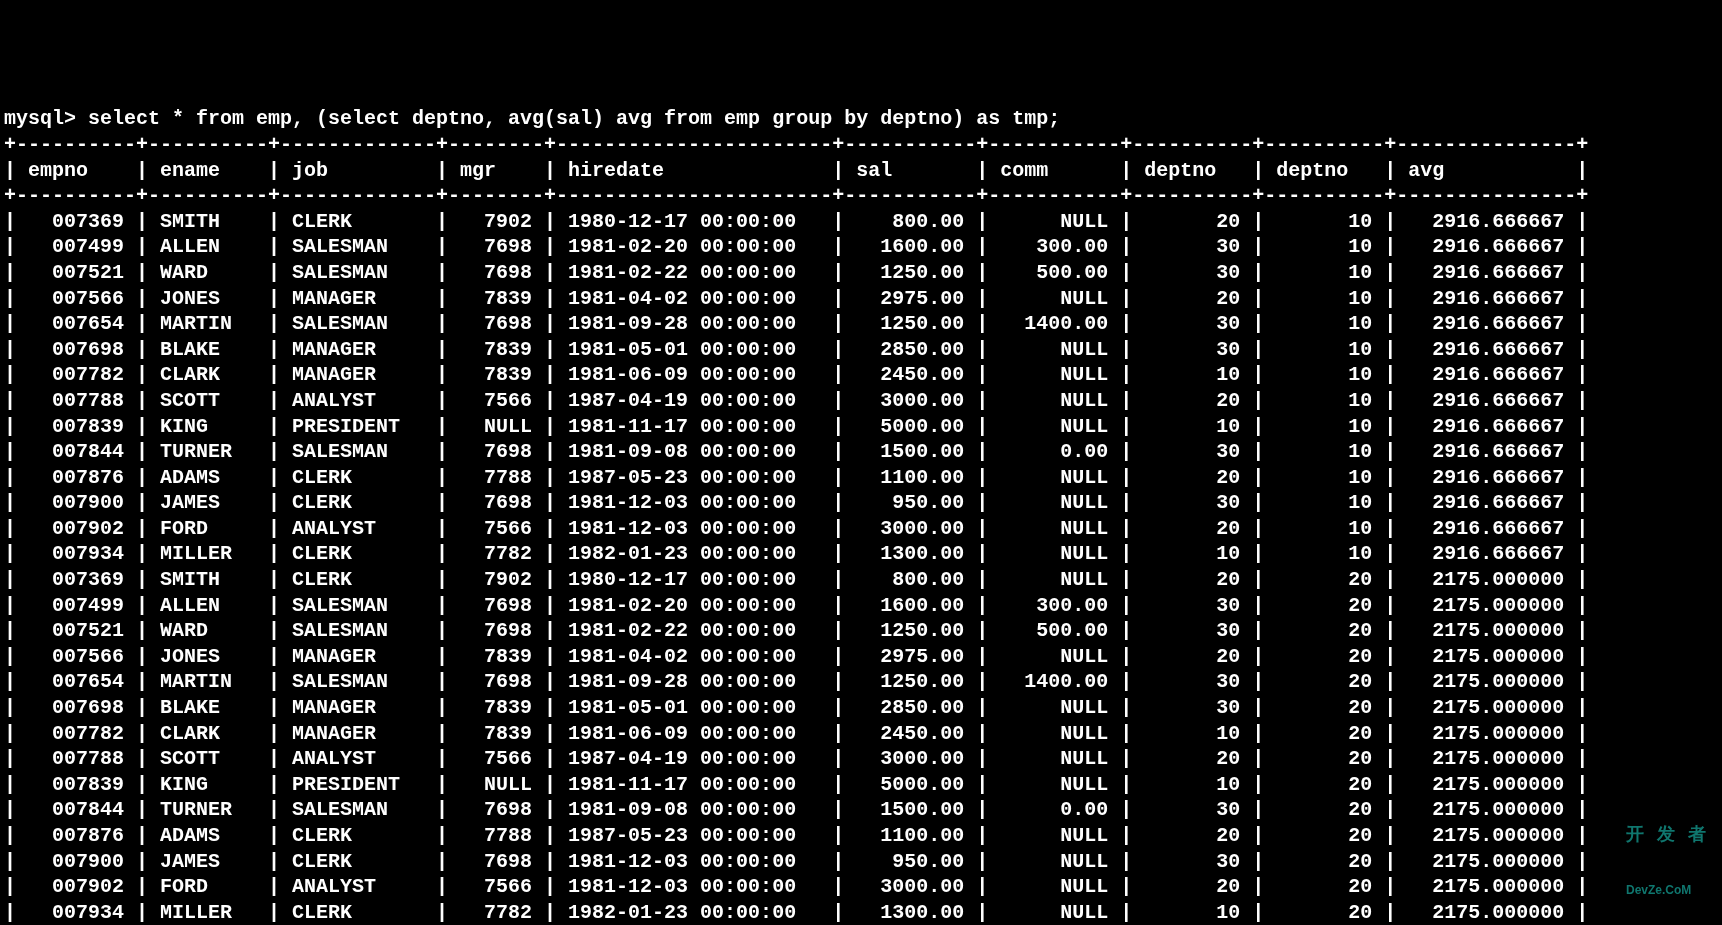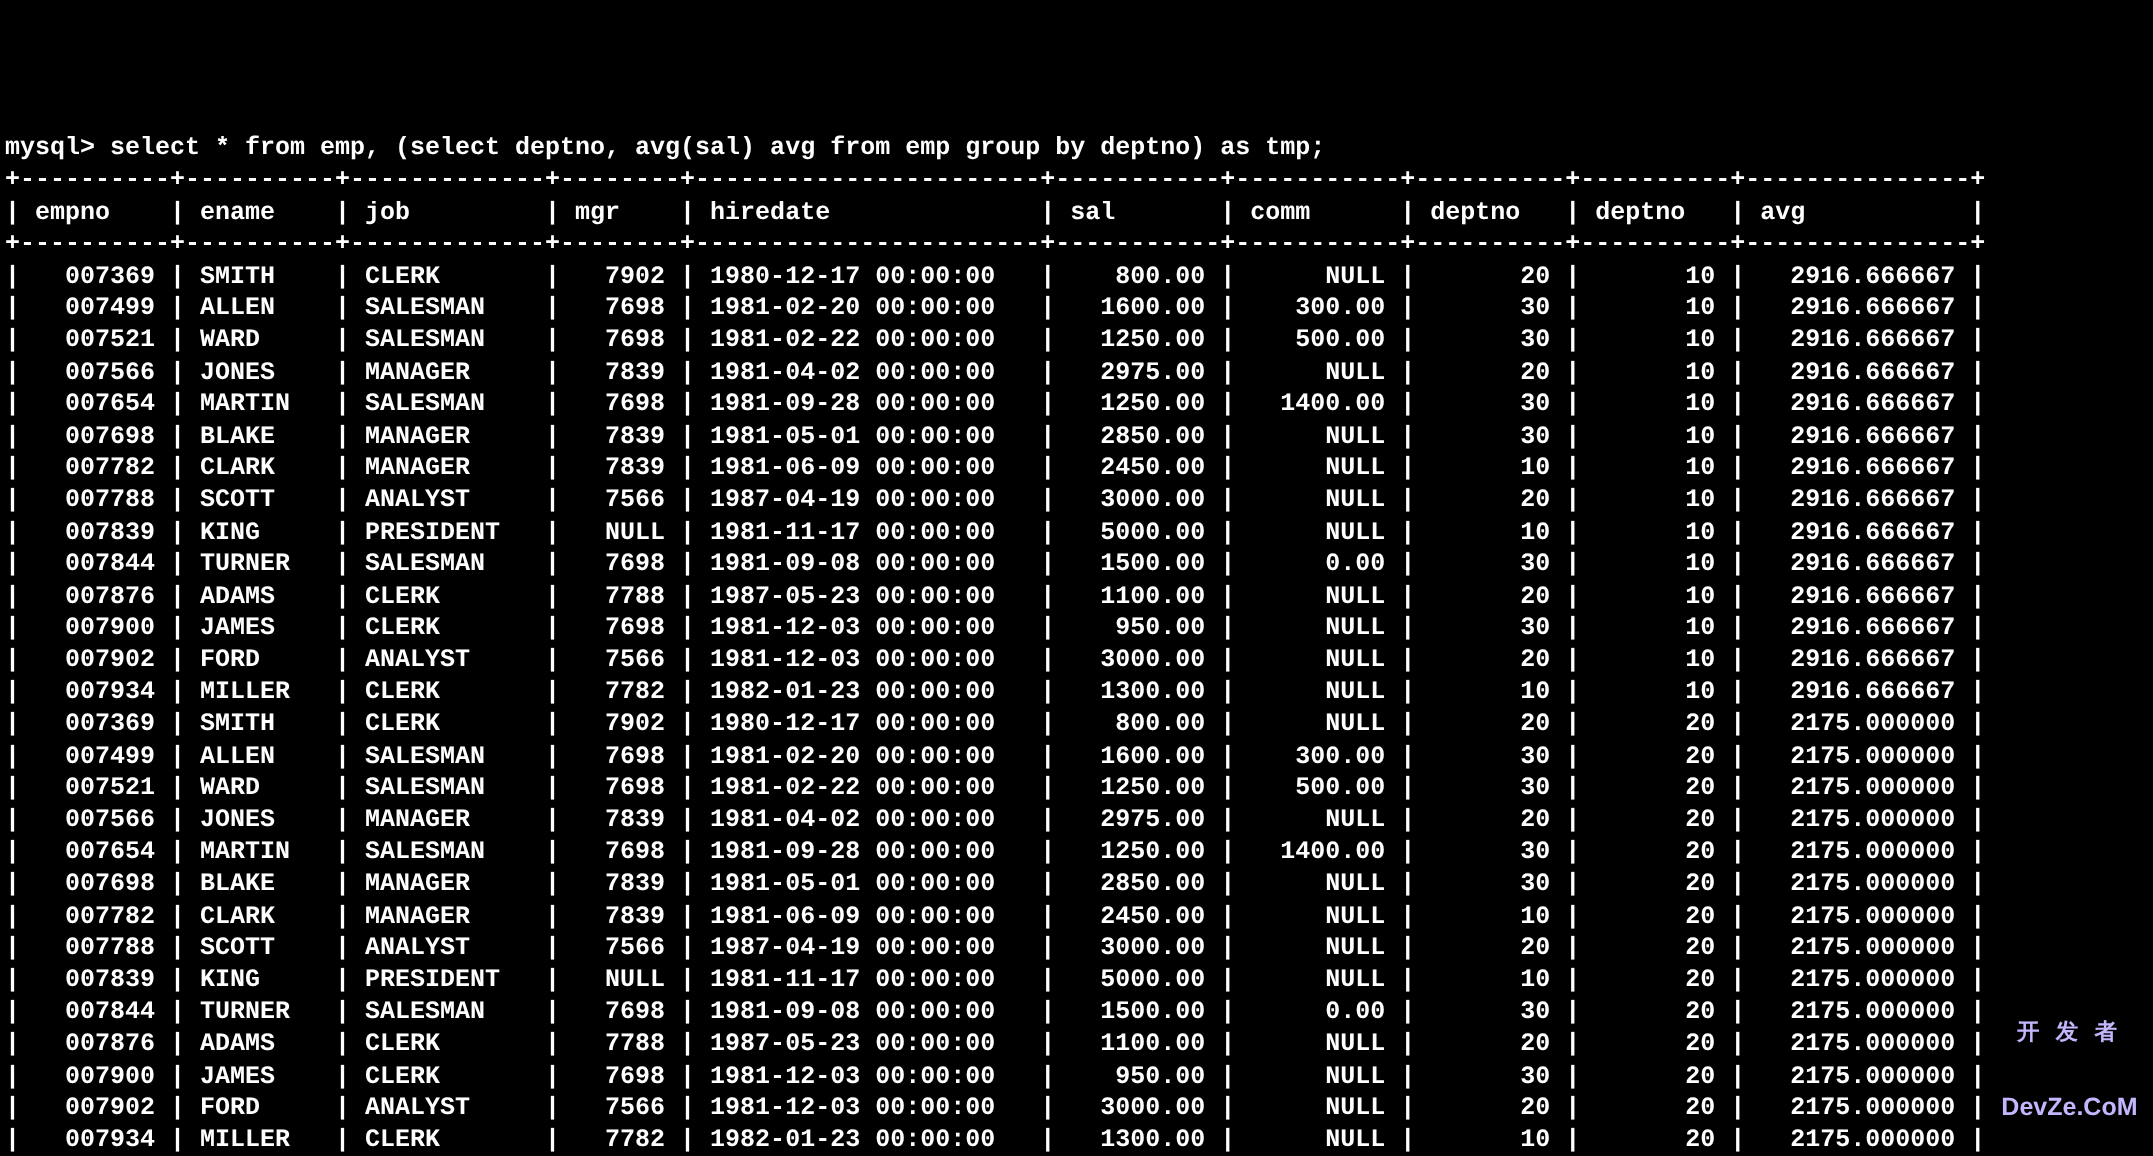--- a/index.html
+++ b/index.html
@@ -10,30 +10,30 @@
     margin: 0;
     padding: 4px;
     white-space: pre;
     line-height: 1.28;
     font-weight: bold;
   }
   .watermark {
     position: fixed;
     bottom: 8px;
     right: 12px;
-    text-align: center;
-    color: #c4b5fd;
+    text-align: left;
+    color: #0f766e;
     font-family: sans-serif;
     font-size: 18px;
     line-height: 1.1;
     letter-spacing: 4px;
   }
   .watermark .sub {
     letter-spacing: 0;
-    font-size:20px;
+    font-size:12px;
   }
 </style>
 </head>
 <body>
 
 
 
 <span id="out">mysql&gt; select * from emp, (select deptno, avg(sal) avg from emp group by deptno) as tmp;
 +----------+----------+-------------+--------+-----------------------+-----------+-----------+----------+----------+---------------+
 | empno    | ename    | job         | mgr    | hiredate              | sal       | comm      | deptno   | deptno   | avg           |

